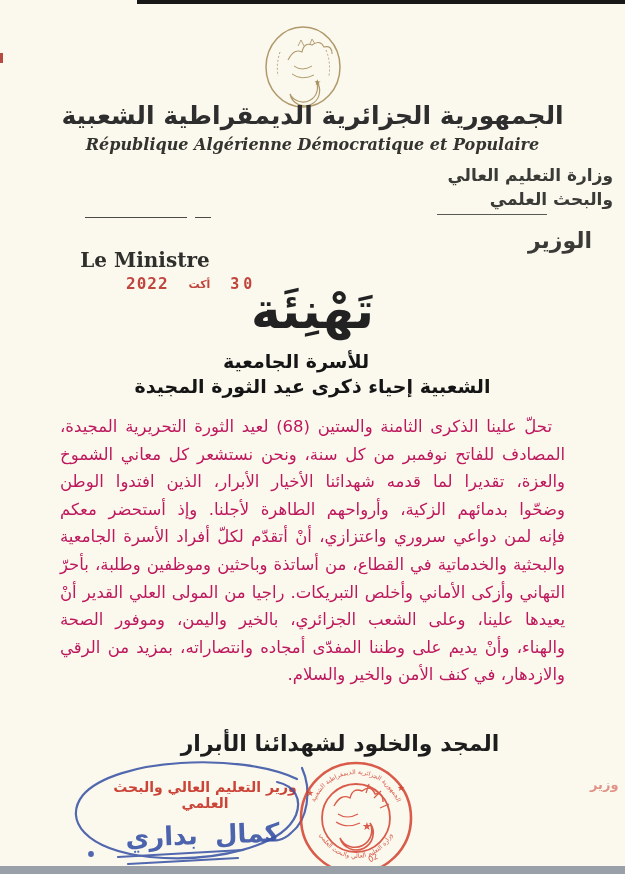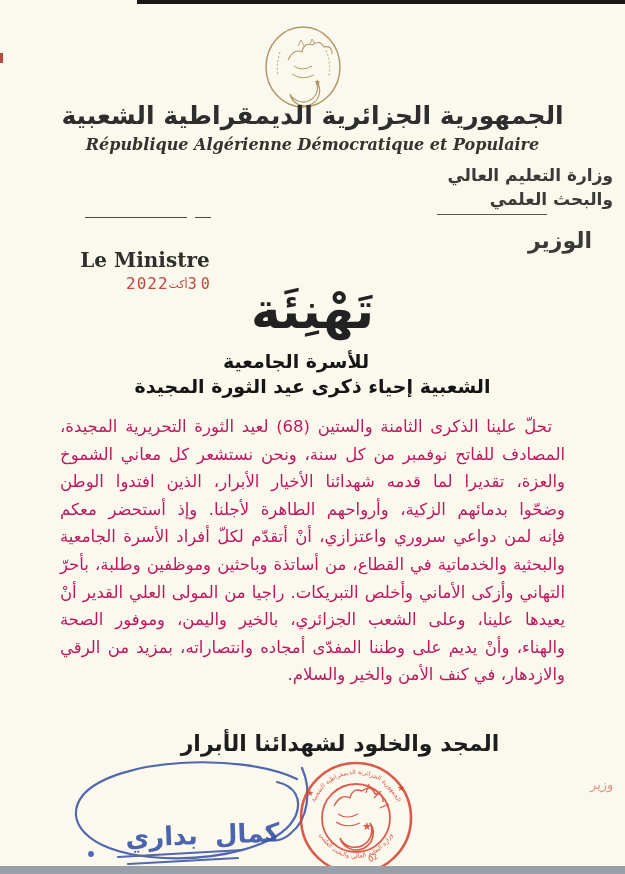--- a/index.html
+++ b/index.html
@@ -40,22 +40,22 @@
     right:12px;top:163px;width:190px;text-align:right;direction:rtl;
     font-size:17px;line-height:24px;font-weight:700;color:#3a3a36;
   }
   .ministry-ar-rule{left:437px;top:214px;width:110px;height:0;border-top:1.2px solid #5a5a54;}
   .minister-ar{
     left:500px;top:228px;width:120px;text-align:center;direction:rtl;
     font-size:22px;font-weight:700;color:#3a3a36;
   }
   
   .date-stamp{
-    left:126px;top:274px;display:flex;align-items:center;gap:0;
-    font-family:"DejaVu Sans Mono",monospace;font-weight:400;
+    left:126px;top:274px;display:flex;align-items:center;gap:20px;
+    font-family:"DejaVu Sans Mono",monospace;font-weight:700;
     color:#c0453c;
   }
   .date-stamp .y{font-size:16px;letter-spacing:1px;}
   .date-stamp .m{font-size:11px;font-family:"DejaVu Sans",sans-serif;transform:translateY(1px);}
   .date-stamp .d{font-size:15px;letter-spacing:4px;}
   
   .calligraphy{
     left:0;top:282px;width:625px;text-align:center;direction:rtl;
     font-size:50px;font-weight:700;color:#222;
   }
@@ -81,21 +81,21 @@
     left:0;top:731px;width:680px;text-align:center;direction:rtl;
     font-size:22px;font-weight:700;color:#1d1d1d;letter-spacing:0.5px;
   }
   
   .minister-title-red{
     left:90px;top:779px;width:230px;text-align:center;direction:rtl;
     font-size:14px;font-weight:700;color:#cb4437;
   }
   .minister-title-ghost{
     left:590px;top:777px;direction:rtl;
-    font-size:13px;font-weight:400;color:#cb4437;opacity:0.55;
+    font-size:13px;font-weight:700;color:#cb4437;opacity:0.55;
   }
   .sig-name{
     left:85px;top:820px;width:235px;text-align:center;direction:rtl;
     font-size:26px;color:#3a54a6;font-weight:700;
     transform:rotate(-2deg);opacity:0.9;word-spacing:8px;
   }
   svg text{font-family:"DejaVu Sans",sans-serif;}
 </style>
 </head>
 <body>
@@ -149,20 +149,21 @@
     <div class="body-line">فإنه لمن دواعي سروري واعتزازي، أنْ أتقدّم لكلّ أفراد الأسرة الجامعية</div>
     <div class="body-line">والبحثية والخدماتية في القطاع، من أساتذة وباحثين وموظفين وطلبة، بأحرّ</div>
     <div class="body-line">التهاني وأزكى الأماني وأخلص التبريكات. راجيا من المولى العلي القدير أنْ</div>
     <div class="body-line">يعيدها علينا، وعلى الشعب الجزائري، بالخير واليمن، وموفور الصحة</div>
     <div class="body-line">والهناء، وأنْ يديم على وطننا المفدّى أمجاده وانتصاراته، بمزيد من الرقي</div>
     <div class="body-line">والازدهار، في كنف الأمن والخير والسلام.</div>
   </div>
 
   <div class="abs slogan">المجد والخلود لشهدائنا الأبرار</div>
 
+  <div class="abs minister-title-red">وزير التعليم العالي والبحث العلمي</div>
   <div class="abs minister-title-ghost">وزير</div>
 
   <svg class="abs" style="left:55px;top:750px" width="270" height="124" viewBox="0 0 270 124">
     <g stroke="#3a54a6" fill="none" stroke-width="2.2" stroke-linecap="round" opacity="0.88">
       <path d="M242 29 C185 2, 60 8, 28 45 C8 70, 30 100, 95 107 C160 113, 228 96, 241 65 C247 49, 240 36, 222 32"></path>
       <path d="M247 18 C257 40, 253 70, 236 83 C229 90, 218 93, 212 88"></path>
       <path d="M63 107 L188 100"></path>
       <path d="M73 114 L183 108"></path>
       <circle cx="36" cy="104" r="1.8" fill="#3a54a6"></circle>
     </g>

